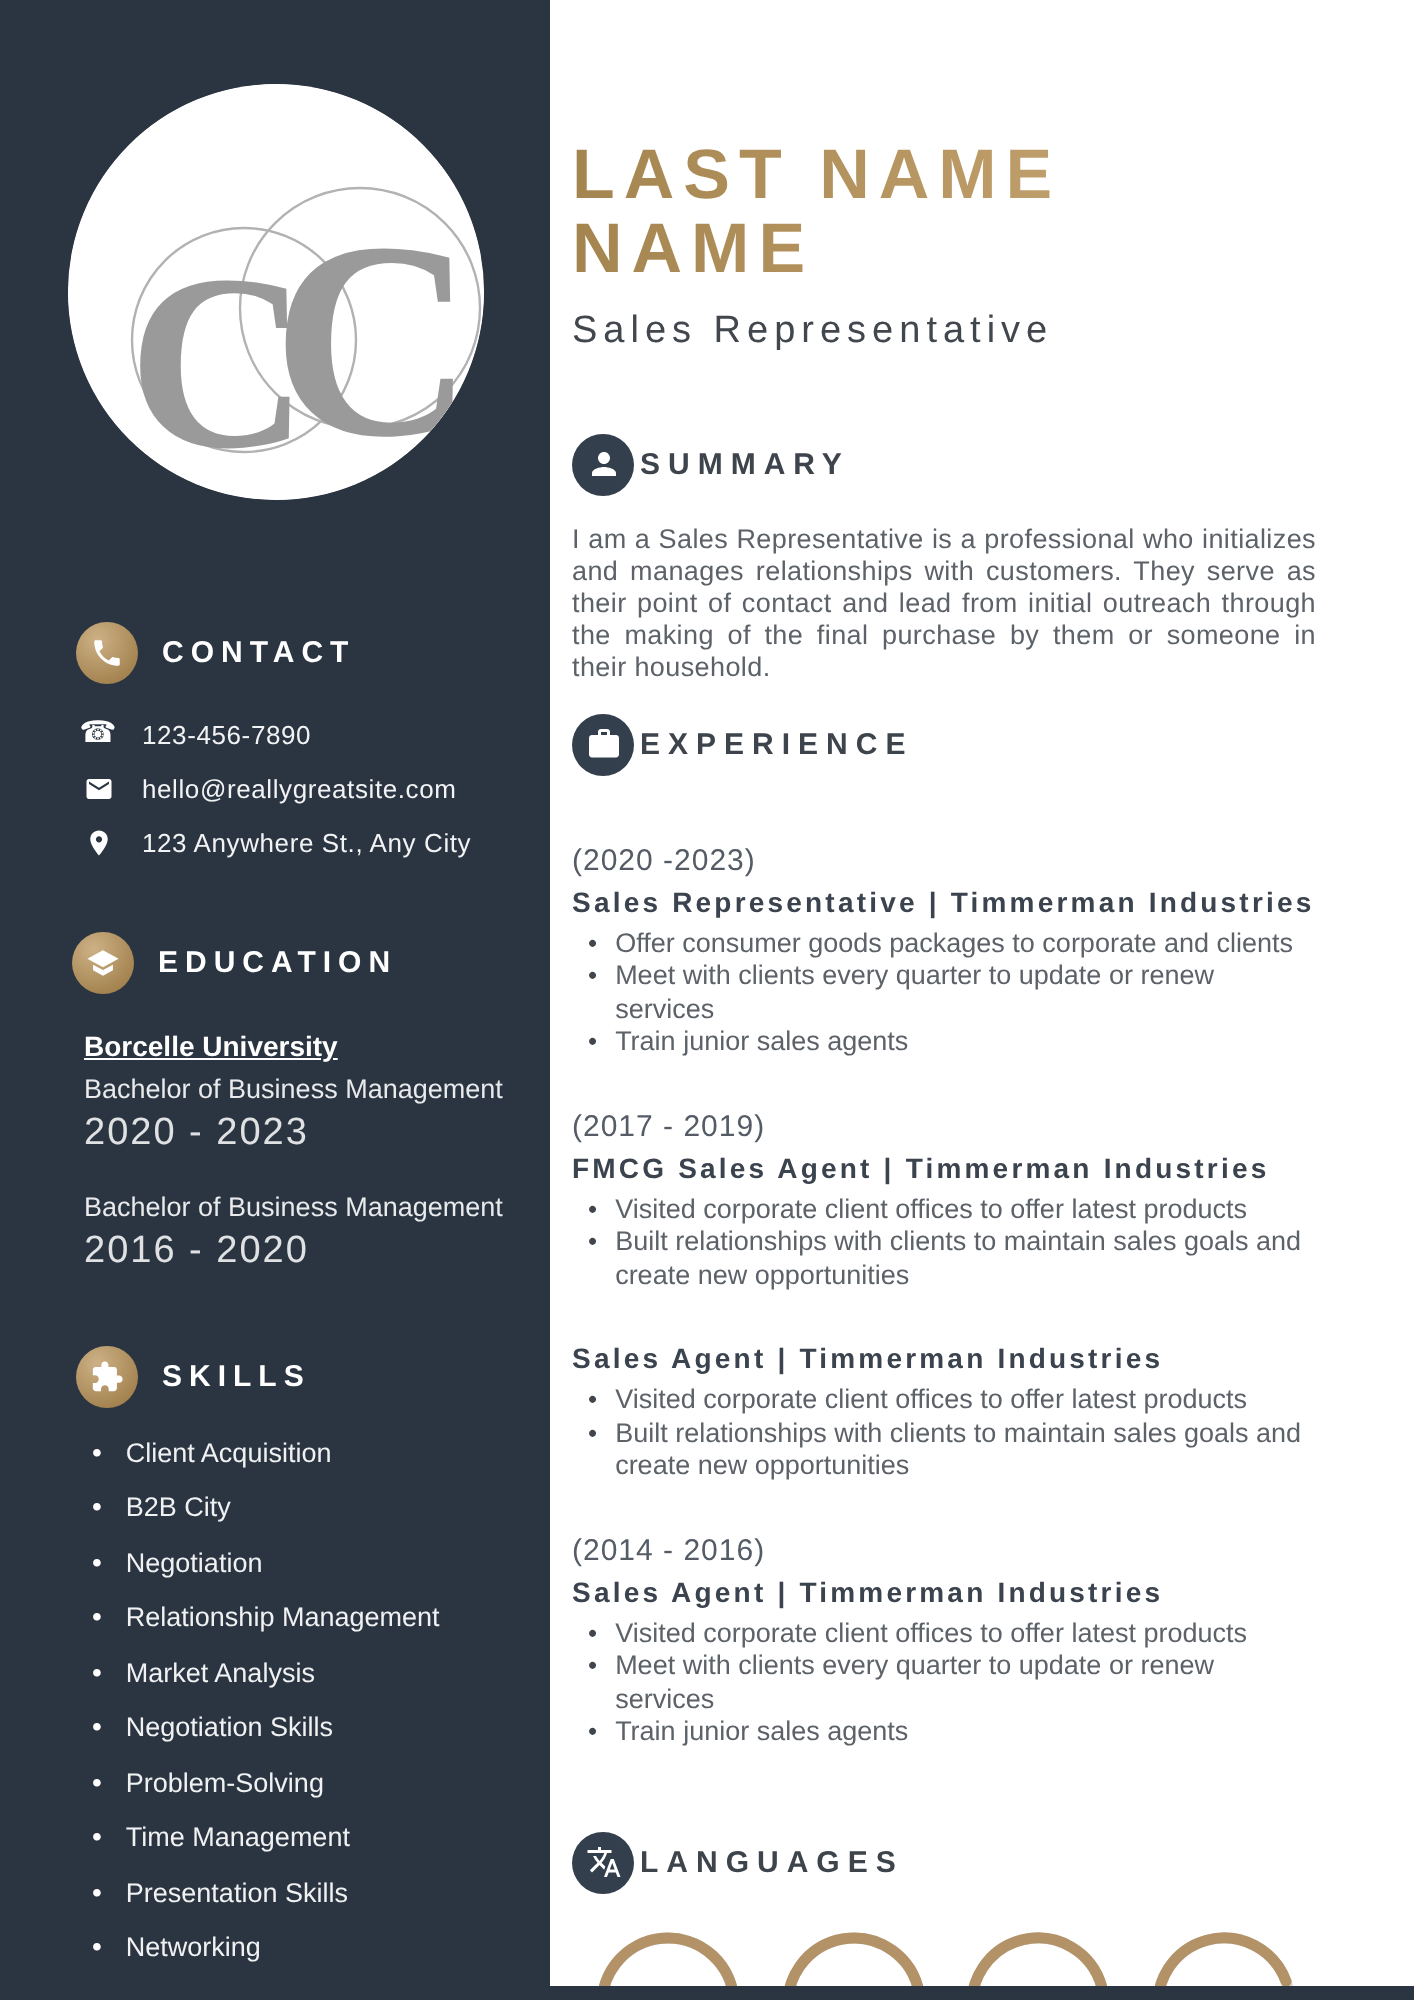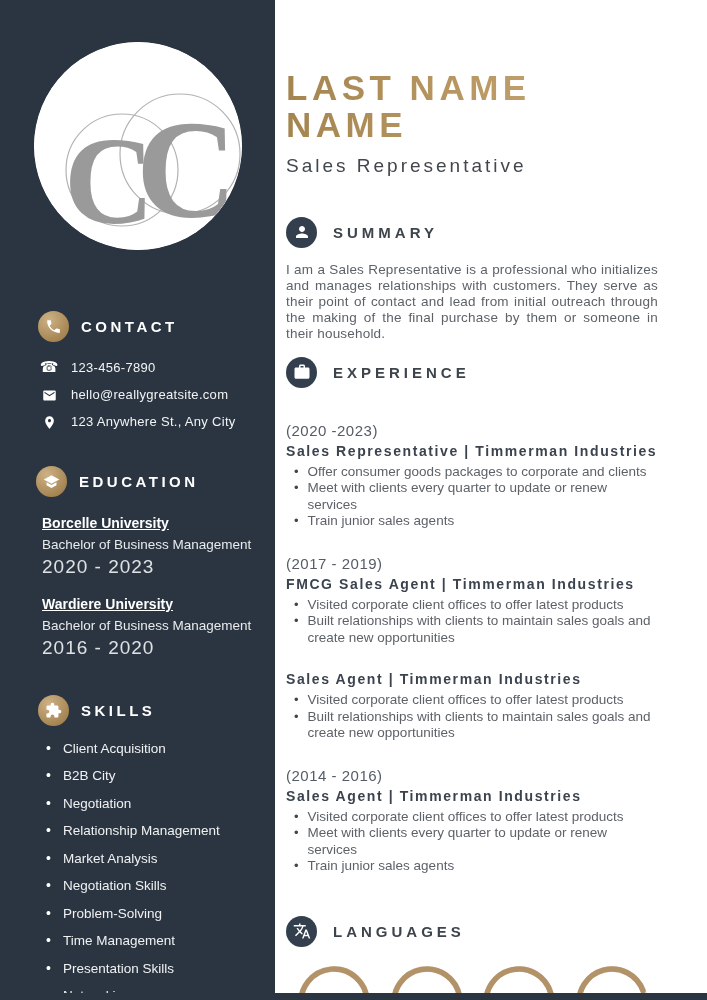--- a/index.html
+++ b/index.html
@@ -60,21 +60,21 @@
   .main { position: absolute; left: 261px; top: 0; width: 432px; height: 784px;
           padding: 70px 35px 0 25px; }
   .name {
     font-size: 35px; font-weight: 700; letter-spacing: 4.5px; line-height: 1.05;
     background: linear-gradient(90deg, #a5854f 0%, #bb9a66 55%, #c8ab7b 100%);
     -webkit-background-clip: text; background-clip: text;
     -webkit-text-fill-color: transparent; color: #ae8d58;
   }
   .job-title-top { font-size: 19px; letter-spacing: 3px; color: #42474d; margin-top: 11px; }
 
-  .main-heading { display: flex; align-items: center; gap: 16px; }
+  .main-heading { display: flex; align-items: center; gap: 3px; }
   .dark-circle {
     width: 31px; height: 31px; border-radius: 50%; background: #333f4c; flex: 0 0 31px;
     display: flex; align-items: center; justify-content: center;
   }
   .dark-circle svg { width: 18px; height: 18px; fill: #ffffff; }
   .main-heading h2 { font-size: 15px; font-weight: 700; letter-spacing: 4px; color: #3e444c; }
 
   .summary-section { margin-top: 40px; }
   .summary-text {
     margin-top: 14px; font-size: 13.5px; line-height: 16px; color: #5d6269;
@@ -169,21 +169,20 @@
             </svg>
         </span>
         <h2>EDUCATION</h2>
       </div>
       <div class="edu-entry">
         <div class="school">Borcelle University</div>
         <div class="degree">Bachelor of Business Management</div>
         <div class="years">2020 - 2023</div>
       </div>
       <div class="edu-entry">
-        <div class="school">Wardiere University</div>
         <div class="degree">Bachelor of Business Management</div>
         <div class="years">2016 - 2020</div>
       </div>
     </section>
 
     <section class="side-section skills-section">
       <div class="side-heading">
         <span class="gold-circle">
           <svg viewBox="0 0 24 24">
               <path d="M20.5 11H19V7c0-1.1-.9-2-2-2h-4V3.5C13 2.12 11.88 1 10.5 1S8 2.12 8 3.5V5H4c-1.1 0-1.99.9-1.99 2v3.8H3.5c1.49 0 2.7 1.21 2.7 2.7s-1.21 2.7-2.7 2.7H2V20c0 1.1.9 2 2 2h3.8v-1.5c0-1.49 1.21-2.7 2.7-2.7 1.49 0 2.7 1.21 2.7 2.7V22H17c1.1 0 2-.9 2-2v-4h1.5c1.38 0 2.5-1.12 2.5-2.5S21.88 11 20.5 11z"></path>

